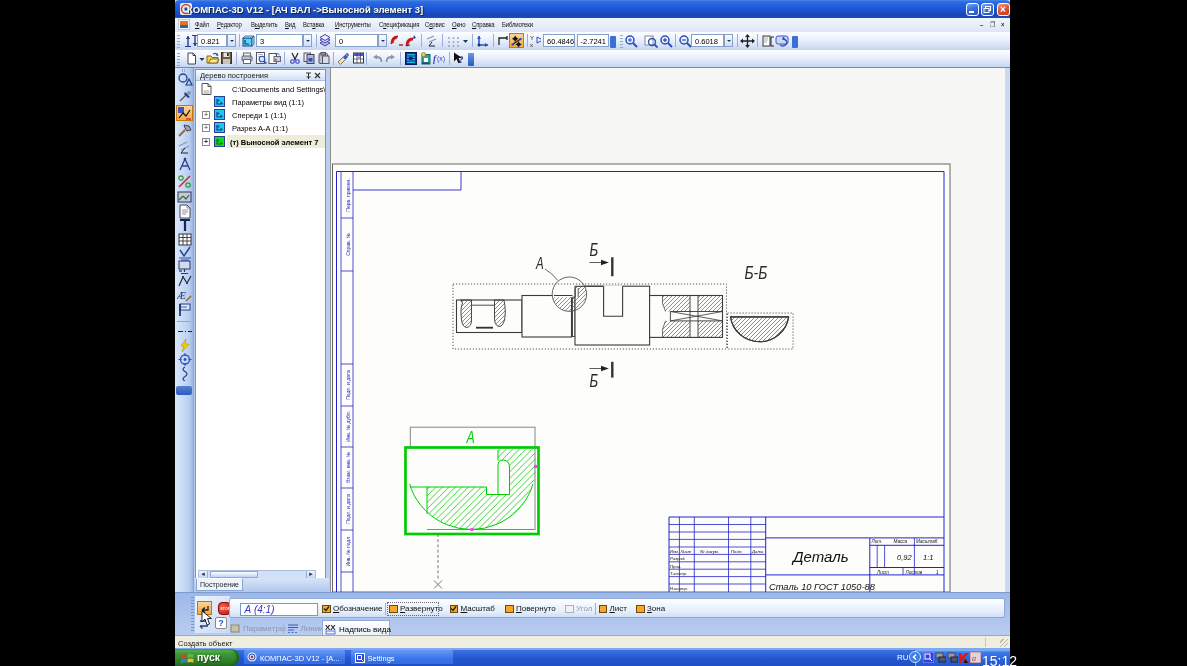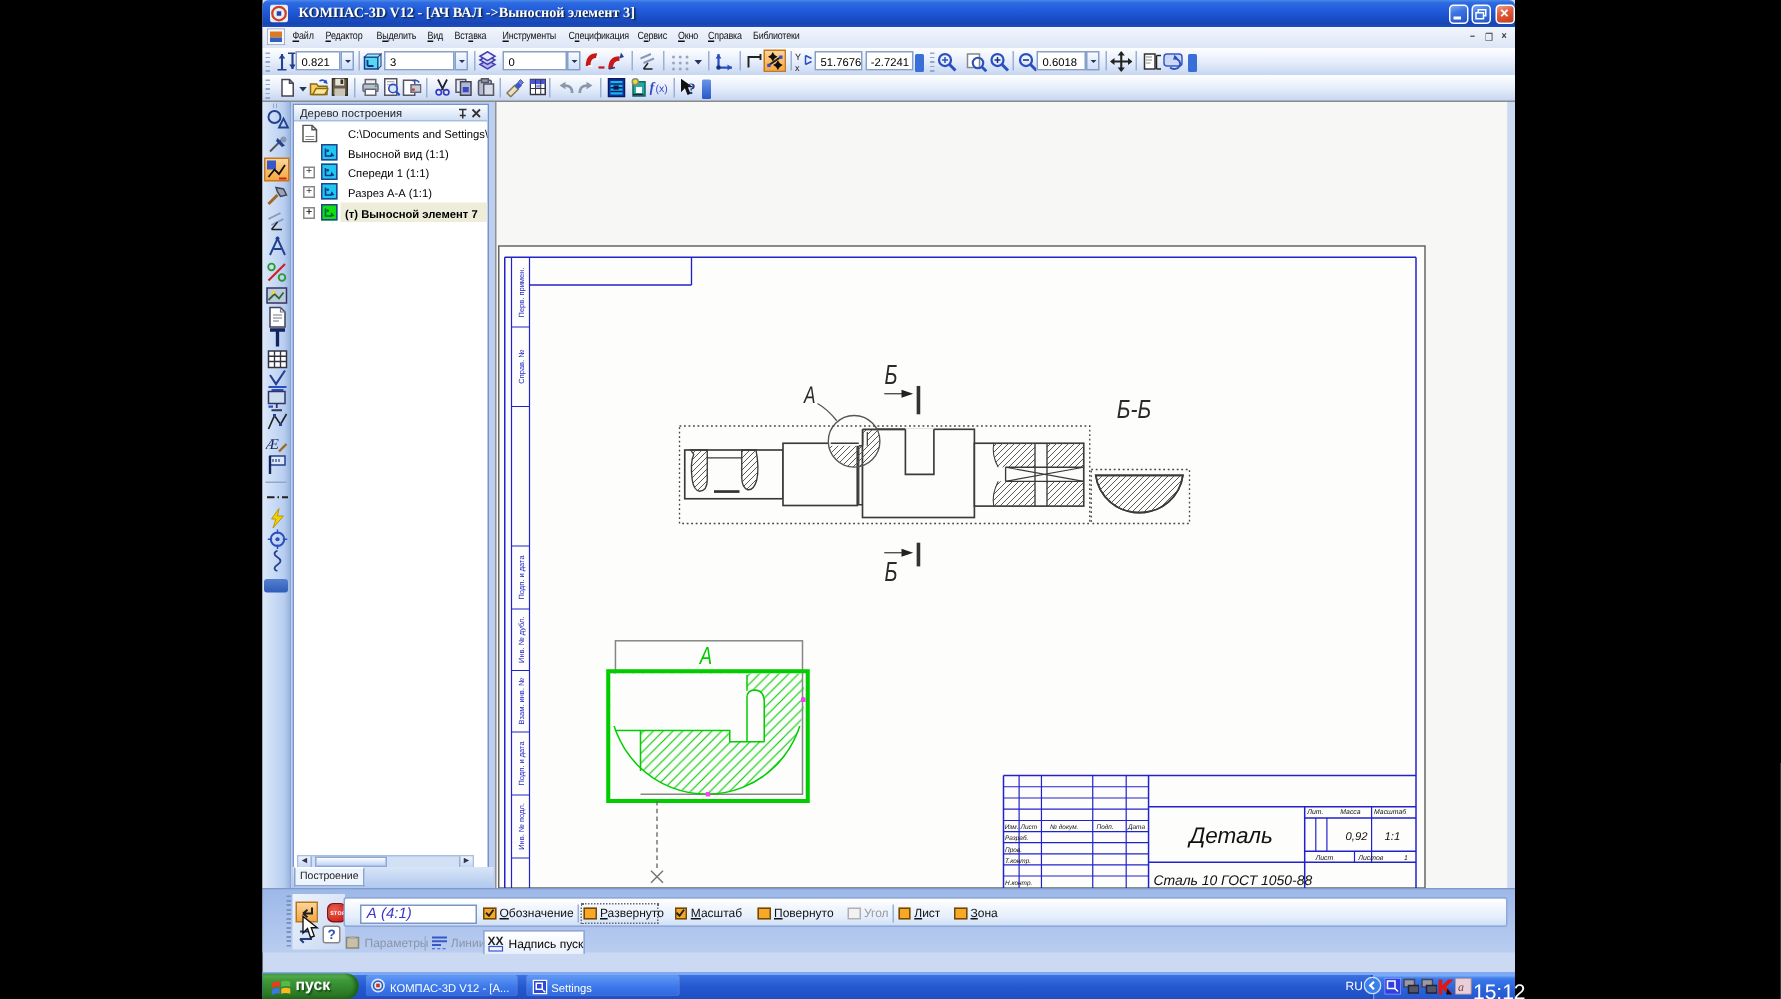--- a/index.html
+++ b/index.html
@@ -2,21 +2,21 @@
 <html><head><meta charset="utf-8">
 <style>
 *{margin:0;padding:0;box-sizing:border-box;}
 html,body{width:1187px;height:666px;background:#000;overflow:hidden;font-family:"Liberation Sans",sans-serif;}
 #screen{position:absolute;left:175px;top:0;width:835px;height:666px;background:#CBD9F2;}
 .abs{position:absolute;}
 
 #titlebar{position:absolute;left:0;top:0;width:835px;height:18px;
  background:linear-gradient(180deg,#4a8ae8 0%,#2d6ae2 10%,#1e58d8 45%,#1845b4 88%,#1c4fc0 100%);
  border-radius:4px 4px 0 0;color:#fff;font-weight:bold;font-size:10px;}
-#titletext{position:absolute;left:24px;top:4px;white-space:nowrap;text-shadow:1px 1px 1px #123;font-size:9.5px;font-family:Liberation Serif, serif;}
+#titletext{position:absolute;left:12px;top:4px;white-space:nowrap;text-shadow:1px 1px 1px #123;font-size:9.5px;}
 .winbtn{position:absolute;top:2.5px;width:13px;height:13px;border-radius:3px;border:1px solid #fff;
  background:linear-gradient(160deg,#7da8f2 0%,#3b72e0 40%,#2356c8 100%);color:#fff;font-size:9px;line-height:11px;text-align:center;}
 
 #menubar{position:absolute;left:0;top:18px;width:835px;height:13.5px;background:linear-gradient(180deg,#f2f5fc,#dde6f6);
  font-size:7px;letter-spacing:-0.15px;color:#111;}
 #menubar span{position:absolute;top:3px;transform:scaleX(0.85);transform-origin:0 50%;}
 
 .toolrow{position:absolute;left:0;width:835px;background:linear-gradient(180deg,#fdfeff 0%,#e7eefb 50%,#c6d6f1 100%);}
 #row1{top:31.5px;height:18px;}
 #row2{top:49.5px;height:18px;border-bottom:1px solid #8a8a8a;}
@@ -164,21 +164,21 @@
           <path d="M4,1 l1.2,2 2,1.2 -2,1.2 -1.2,2 -1.2,-2 -2,-1.2 2,-1.2Z" fill="#111" transform="translate(1.2,-0.4)"></path>
           <path d="M4,1 l1.2,2 2,1.2 -2,1.2 -1.2,2 -1.2,-2 -2,-1.2 2,-1.2Z" fill="#111" transform="translate(4.6,5.2)"></path>
         </svg>
     </div>
     <div class="sep" style="left:352px"></div>
     <svg class="abs" style="left:355px;top:2px" width="13" height="14" viewBox="0 0 13 14">
         <text x="0" y="6" font-size="6" font-family="Liberation Sans" fill="#222">Y</text>
         <text x="0" y="13" font-size="6" font-family="Liberation Sans" fill="#222">x</text>
         <path d="M7,3 v6 m0,-6 l4,2 m-4,4 l4,-2" stroke="#2a50c0" stroke-width="1"></path>
       </svg>
-    <div class="field" style="left:368px;top:2.5px;width:32px;">51.7676</div>
+    <div class="field" style="left:368px;top:2.5px;width:32px;">60.4846</div>
     <div class="field" style="left:401.5px;top:2.5px;width:32px;">-2.7241</div>
     <div class="abs" style="left:435px;top:4px;width:6px;height:12px;background:#3a6fd8;border-radius:1px;"></div>
     <div class="grip" style="left:445px;height:13px"></div>
     <svg class="abs" style="left:449px;top:2px" width="16" height="14" viewBox="0 0 16 14">
         <circle cx="6" cy="6" r="4" fill="none" stroke="#2a50c0" stroke-width="1.5"></circle>
         <path d="M9,9 l4,4" stroke="#2a50c0" stroke-width="2"></path>
         <path d="M4,6 h4 m-2,-2 v4" stroke="#2a50c0" stroke-width="1"></path>
       </svg>
     <svg class="abs" style="left:469px;top:2px" width="14" height="14" viewBox="0 0 14 14">
         <rect x="1" y="2" width="8" height="9" fill="#fff" stroke="#888"></rect>
@@ -422,21 +422,21 @@
             <path d="M2.5,8 h6 M2.5,10 h6" stroke="#888" stroke-width="0.8"></path>
           </svg>
         <span style="position:absolute;left:34px;top:1px">C:\Documents and Settings\студе</span>
       </div>
       <div class="titem" style="left:2px;top:27.3px">
         <div class="tico" style="left:16px;top:-1px;background:#20c8f0"><svg width="10" height="10" viewBox="0 0 10 10">
               <path d="M2,2 v5 h4" stroke="#083a8a" fill="none" stroke-width="1.1"></path>
               <path d="M6,4.5 l2,2.5 -3,0.5Z" fill="#083a8a"></path>
               <circle cx="3.5" cy="3.5" r="0.9" fill="#083a8a"></circle>
             </svg></div>
-        <span style="position:absolute;left:34px;top:1px">Выносной вид (1:1)</span>
+        <span style="position:absolute;left:34px;top:1px">Параметры вид (1:1)</span>
       </div>
       <div class="titem" style="left:2px;top:40.6px">
         <div class="pm" style="left:4px;top:1px">+</div>
         <div class="tico" style="left:16px;top:-1px;background:#20c8f0"><svg width="10" height="10" viewBox="0 0 10 10">
               <path d="M2,2 v5 h4" stroke="#083a8a" fill="none" stroke-width="1.1"></path>
               <path d="M6,4.5 l2,2.5 -3,0.5Z" fill="#083a8a"></path>
               <circle cx="3.5" cy="3.5" r="0.9" fill="#083a8a"></circle>
             </svg></div>
         <span style="position:absolute;left:34px;top:1px">Спереди 1 (1:1)</span>
       </div>
@@ -688,23 +688,28 @@
           <path d="M1,2 h10 M1,4.5 h10 M1,7 h6" stroke="#3858c8" stroke-width="1.2"></path>
           <path d="M1,9.5 h2 m1.5,0 h2 m1.5,0 h2" stroke="#3858c8" stroke-width="0.8"></path>
         </svg>
         <span style="position:absolute;left:14px;top:3px;white-space:nowrap">Линии</span>
       </div>
     <div class="abs" style="left:147px;top:27px;width:68px;height:16px;background:linear-gradient(180deg,#ffffff,#e8f0fb);border:1px solid #8fa8d8;border-bottom:none;color:#000;font-size:8px">
       <svg class="abs" style="left:2px;top:2px" width="13" height="12" viewBox="0 0 13 12">
           <text x="0" y="7" font-size="8" font-weight="bold" fill="#222" font-family="Liberation Sans">XX</text>
           <rect x="1" y="8" width="9" height="3" fill="none" stroke="#3858c8" stroke-width="0.8"></rect>
         </svg>
-      <span style="position:absolute;left:16px;top:4px;white-space:nowrap">Надпись пуск</span>
+      <span style="position:absolute;left:16px;top:4px;white-space:nowrap">Надпись вида</span>
     </div>
   </div>
+  <div id="statusbar">
+      <span style="position:absolute;left:3px;top:3px">Создать объект</span>
+      <div class="abs" style="left:810px;top:2px;width:1px;height:9px;background:#c8c4b4"></div>
+      <div class="abs" style="right:2px;bottom:1px;width:8px;height:8px;background:repeating-linear-gradient(135deg,transparent 0,transparent 2px,#b8b4a4 2px,#b8b4a4 3px)"></div>
+    </div>
   <div id="taskbar">
     <div class="abs" style="left:0;top:0;width:835px;height:1.5px;background:#7ca8f4"></div>
     <div class="abs" style="left:0;top:1px;width:64px;height:17px;border-radius:0 8px 8px 0;background:linear-gradient(180deg,#6abf5e 0%,#3f9a3a 25%,#2f8029 70%,#257020 100%);box-shadow:inset -2px 0 3px #1a5a18;">
       <svg class="abs" style="left:6px;top:2.5px" width="13" height="12" viewBox="0 0 13 12">
           <g transform="skewY(-6)">
             <path d="M0,3.5 Q3,2 5.5,3 V6.5 Q3,5.5 0,7Z" fill="#e83c1e"></path>
             <path d="M6.5,3.2 Q9,2 12.5,3.8 V7 Q9,5.8 6.5,6.7Z" fill="#58b848"></path>
             <path d="M0,8 Q3,6.5 5.5,7.5 V11 Q3,10 0,11.5Z" fill="#3878e8"></path>
             <path d="M6.5,7.8 Q9,6.8 12.5,8.3 V11.8 Q9,10.5 6.5,11.2Z" fill="#f8b820"></path>
           </g>

